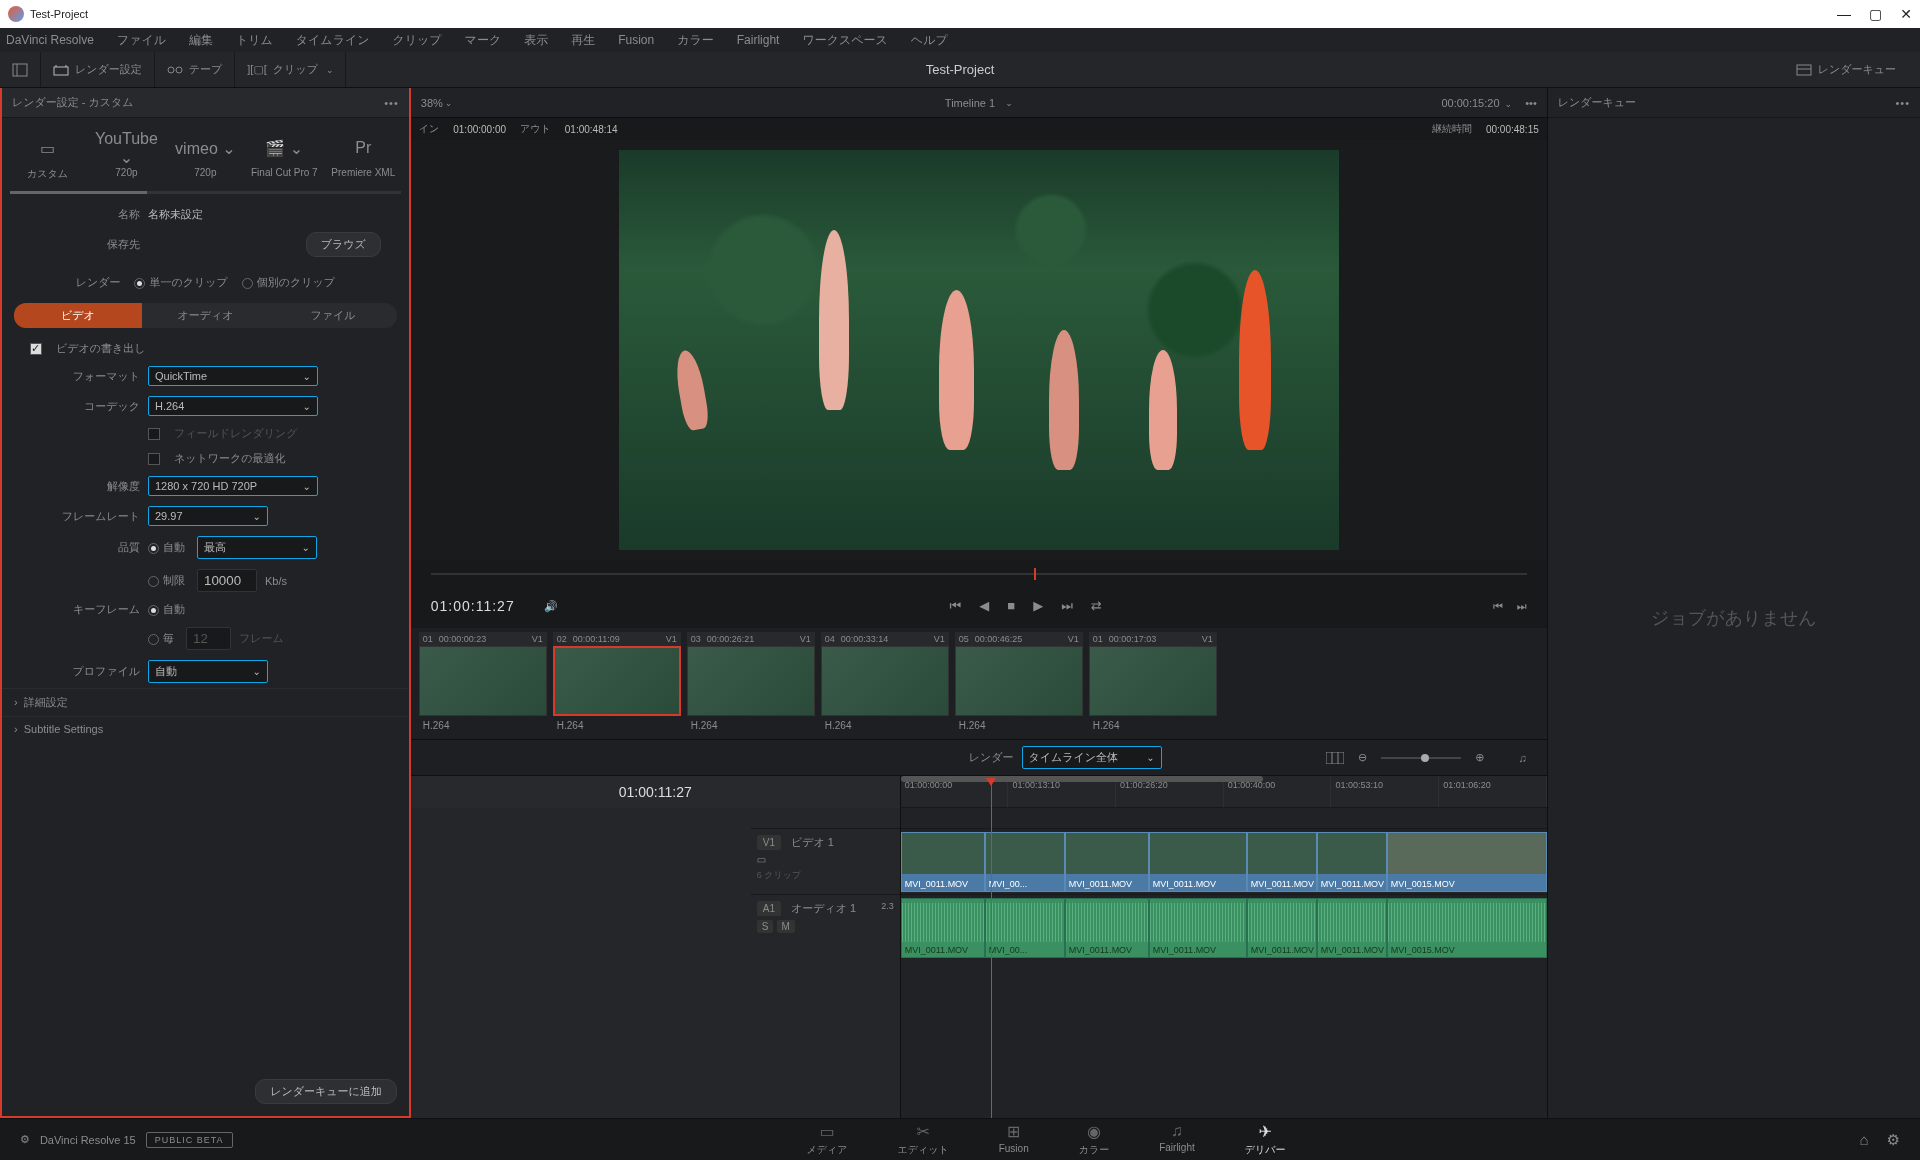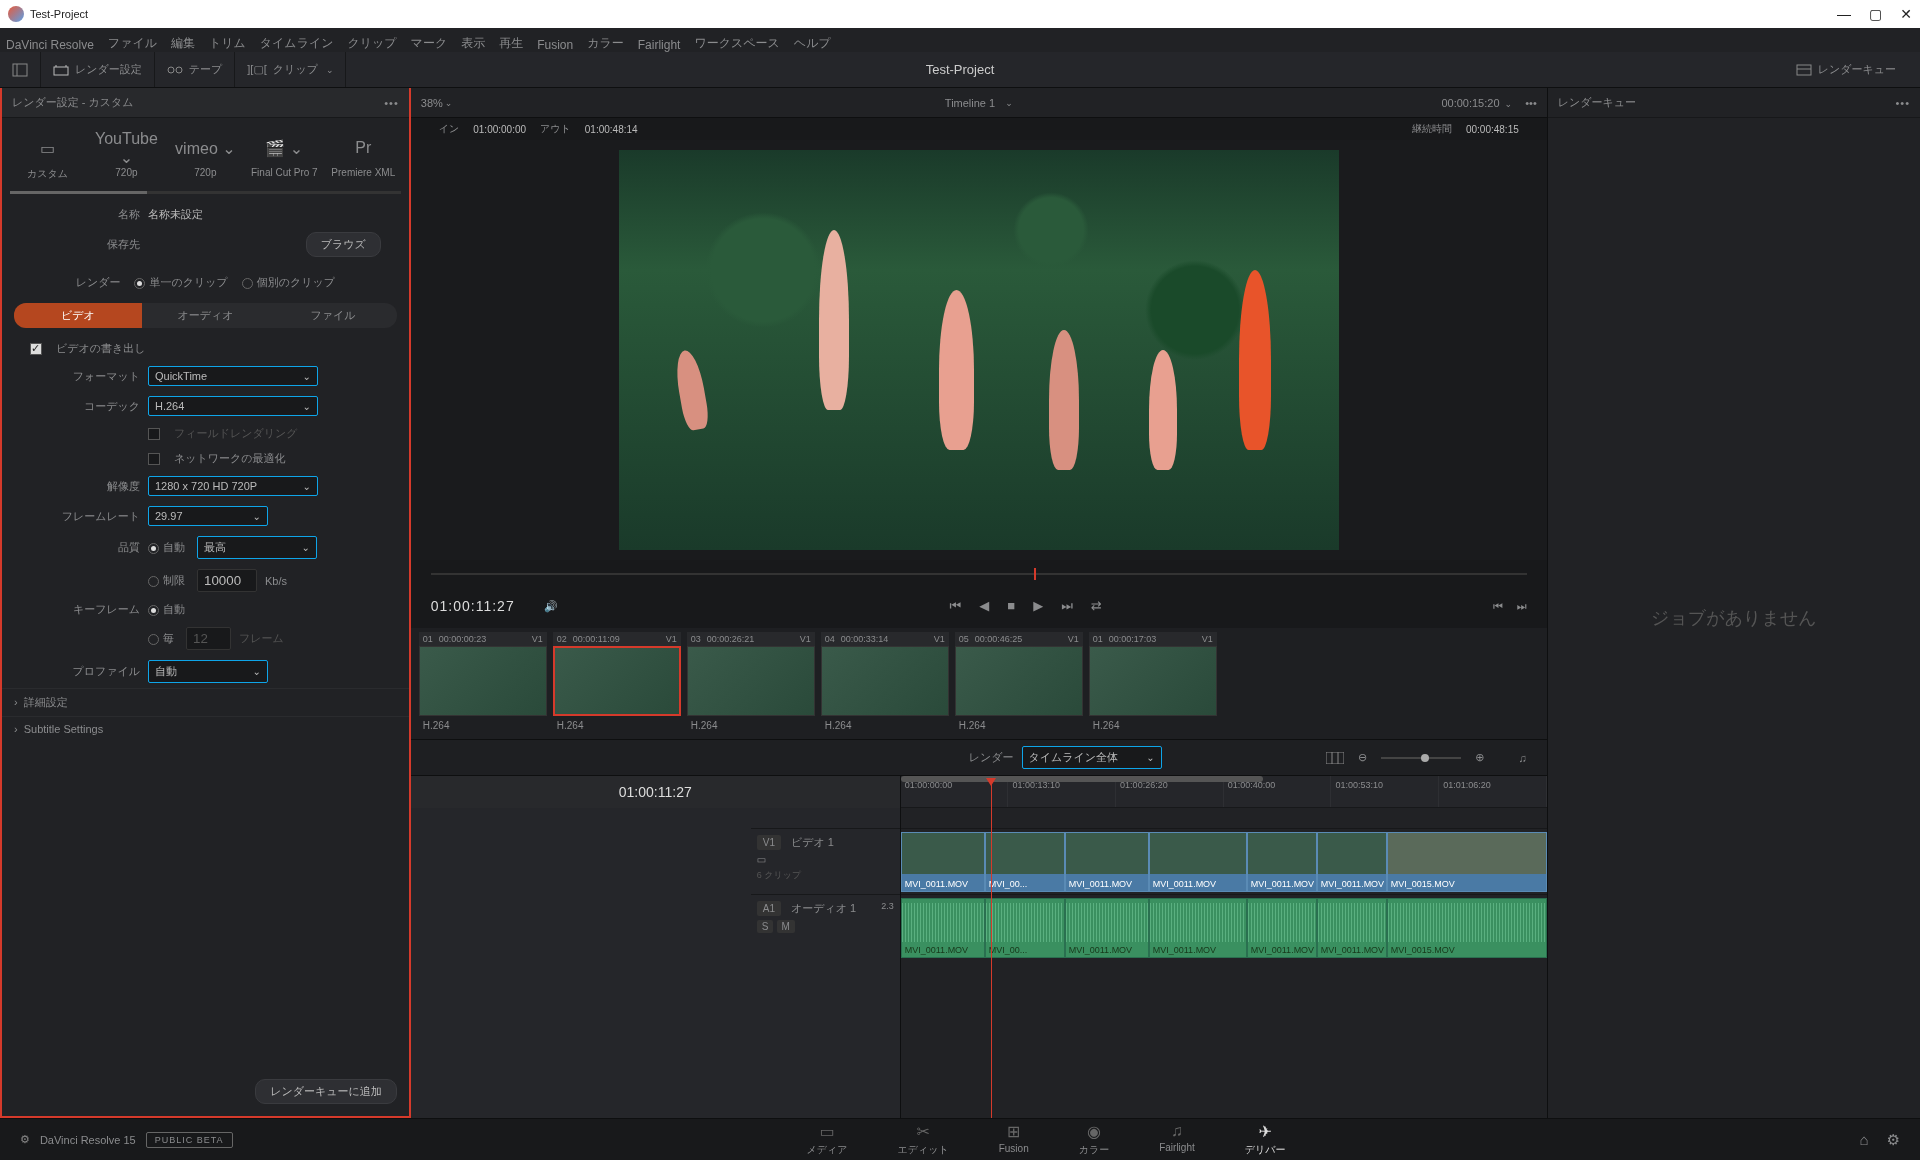--- a/index.html
+++ b/index.html
@@ -1,20 +1,20 @@
 <!DOCTYPE html>
 <html><head>
 <meta charset="utf-8">
 <style>
 *{margin:0;padding:0;box-sizing:border-box;font-family:Arial,sans-serif;-webkit-user-select:none;user-select:none}
 body{background:#18191b;color:#8b8c8e;font-size:11px;overflow:hidden;width:1920px;height:1160px;position:relative}
 .titlebar{height:28px;background:#fff;display:flex;align-items:center;padding:0 8px;color:#222}
 .titlebar .icon{width:16px;height:16px;border-radius:50%;background:linear-gradient(135deg,#e85a3a,#5aa0e8);margin-right:6px}
 .titlebar .wincontrols{margin-left:auto;display:flex;gap:18px;font-size:14px}
-.menubar{height:24px;background:#212225;display:flex;align-items:flex-end;padding:0 6px;gap:14px;font-size:12px}
+.menubar{height:24px;background:#212225;display:flex;align-items:center;padding:0 6px;gap:23px;font-size:12px}
 .toolbar{height:36px;background:#25262a;display:flex;align-items:center;border-bottom:1px solid #0e0f10}
 .tb-left{display:flex;align-items:center;height:100%}
 .tb-item{display:flex;align-items:center;padding:0 12px;height:100%;gap:6px;border-right:1px solid #17181a}
 .tb-arrow{font-size:9px;margin-left:2px}
 .tb-title{position:absolute;left:50%;transform:translateX(-50%);color:#ccc;font-size:13px}
 .tb-right{margin-left:auto;display:flex;align-items:center;padding-right:12px;gap:6px}
 .main{display:flex;height:1030px}
 .leftpanel{width:440px;background:#212225;border:2px solid #d53a2b;border-top:none;display:flex;flex-direction:column;position:relative}
 .lp-header{height:30px;display:flex;align-items:center;padding:0 10px;border-bottom:1px solid #17181a;background:#28292c}
 .lp-dots{margin-left:auto;letter-spacing:1px}
@@ -38,21 +38,21 @@
 .chk.on::after{content:"✓";position:absolute;top:-2px;left:0;color:#222;font-size:11px}
 .select{background:#18191b;border:1px solid #0ea5e9;padding:3px 6px;color:#bbb;border-radius:2px;display:flex;align-items:center;justify-content:space-between;min-width:120px}
 .select::after{content:"⌄";margin-left:6px;font-size:10px}
 .expand{padding:6px 12px;border-top:1px solid #2a2b2e;cursor:pointer}
 .expand::before{content:"›";margin-right:6px}
 .lp-footer{margin-top:auto;padding:12px;display:flex;justify-content:flex-end}
 .center{flex:1;display:flex;flex-direction:column;background:#18191b}
 .viewer-bar{height:30px;display:flex;align-items:center;padding:0 10px;background:#212225;border-bottom:1px solid #0e0f10}
 .vb-center{position:absolute;left:50%;transform:translateX(-50%);display:flex;align-items:center;gap:8px}
 .vb-right{margin-left:auto}
-.tc-bar{height:22px;display:flex;align-items:center;padding:0 28px;font-size:10px;gap:14px}
+.tc-bar{height:22px;display:flex;align-items:center;padding:0 8px;font-size:10px;gap:14px}
 .viewer{height:420px;display:flex;align-items:center;justify-content:center;background:#1a1b1d;position:relative}
 .viewer-img{width:720px;height:400px;background:linear-gradient(180deg,#1a3a2a 0%,#2a5a3a 30%,#1a3a2a 100%);position:relative;overflow:hidden}
 .flamingo{position:absolute;background:#e8a090;border-radius:50% 50% 30% 30%}
 .f1{left:60px;top:200px;width:25px;height:80px;background:#d89080;transform:rotate(-10deg)}
 .f2{left:200px;top:80px;width:30px;height:180px;background:#e8b0a0}
 .f3{left:320px;top:140px;width:35px;height:160px;background:#e8a090}
 .f4{left:430px;top:180px;width:30px;height:140px;background:#d89080}
 .f5{left:530px;top:200px;width:28px;height:120px;background:#e8a090}
 .f6{left:620px;top:120px;width:32px;height:180px;background:#e8542a}
 .leaves{position:absolute;inset:0;background:radial-gradient(circle at 20% 30%,#2a5a3a 8%,transparent 9%),radial-gradient(circle at 60% 20%,#2a5a3a 6%,transparent 7%),radial-gradient(circle at 80% 40%,#1a4a2a 7%,transparent 8%)}

